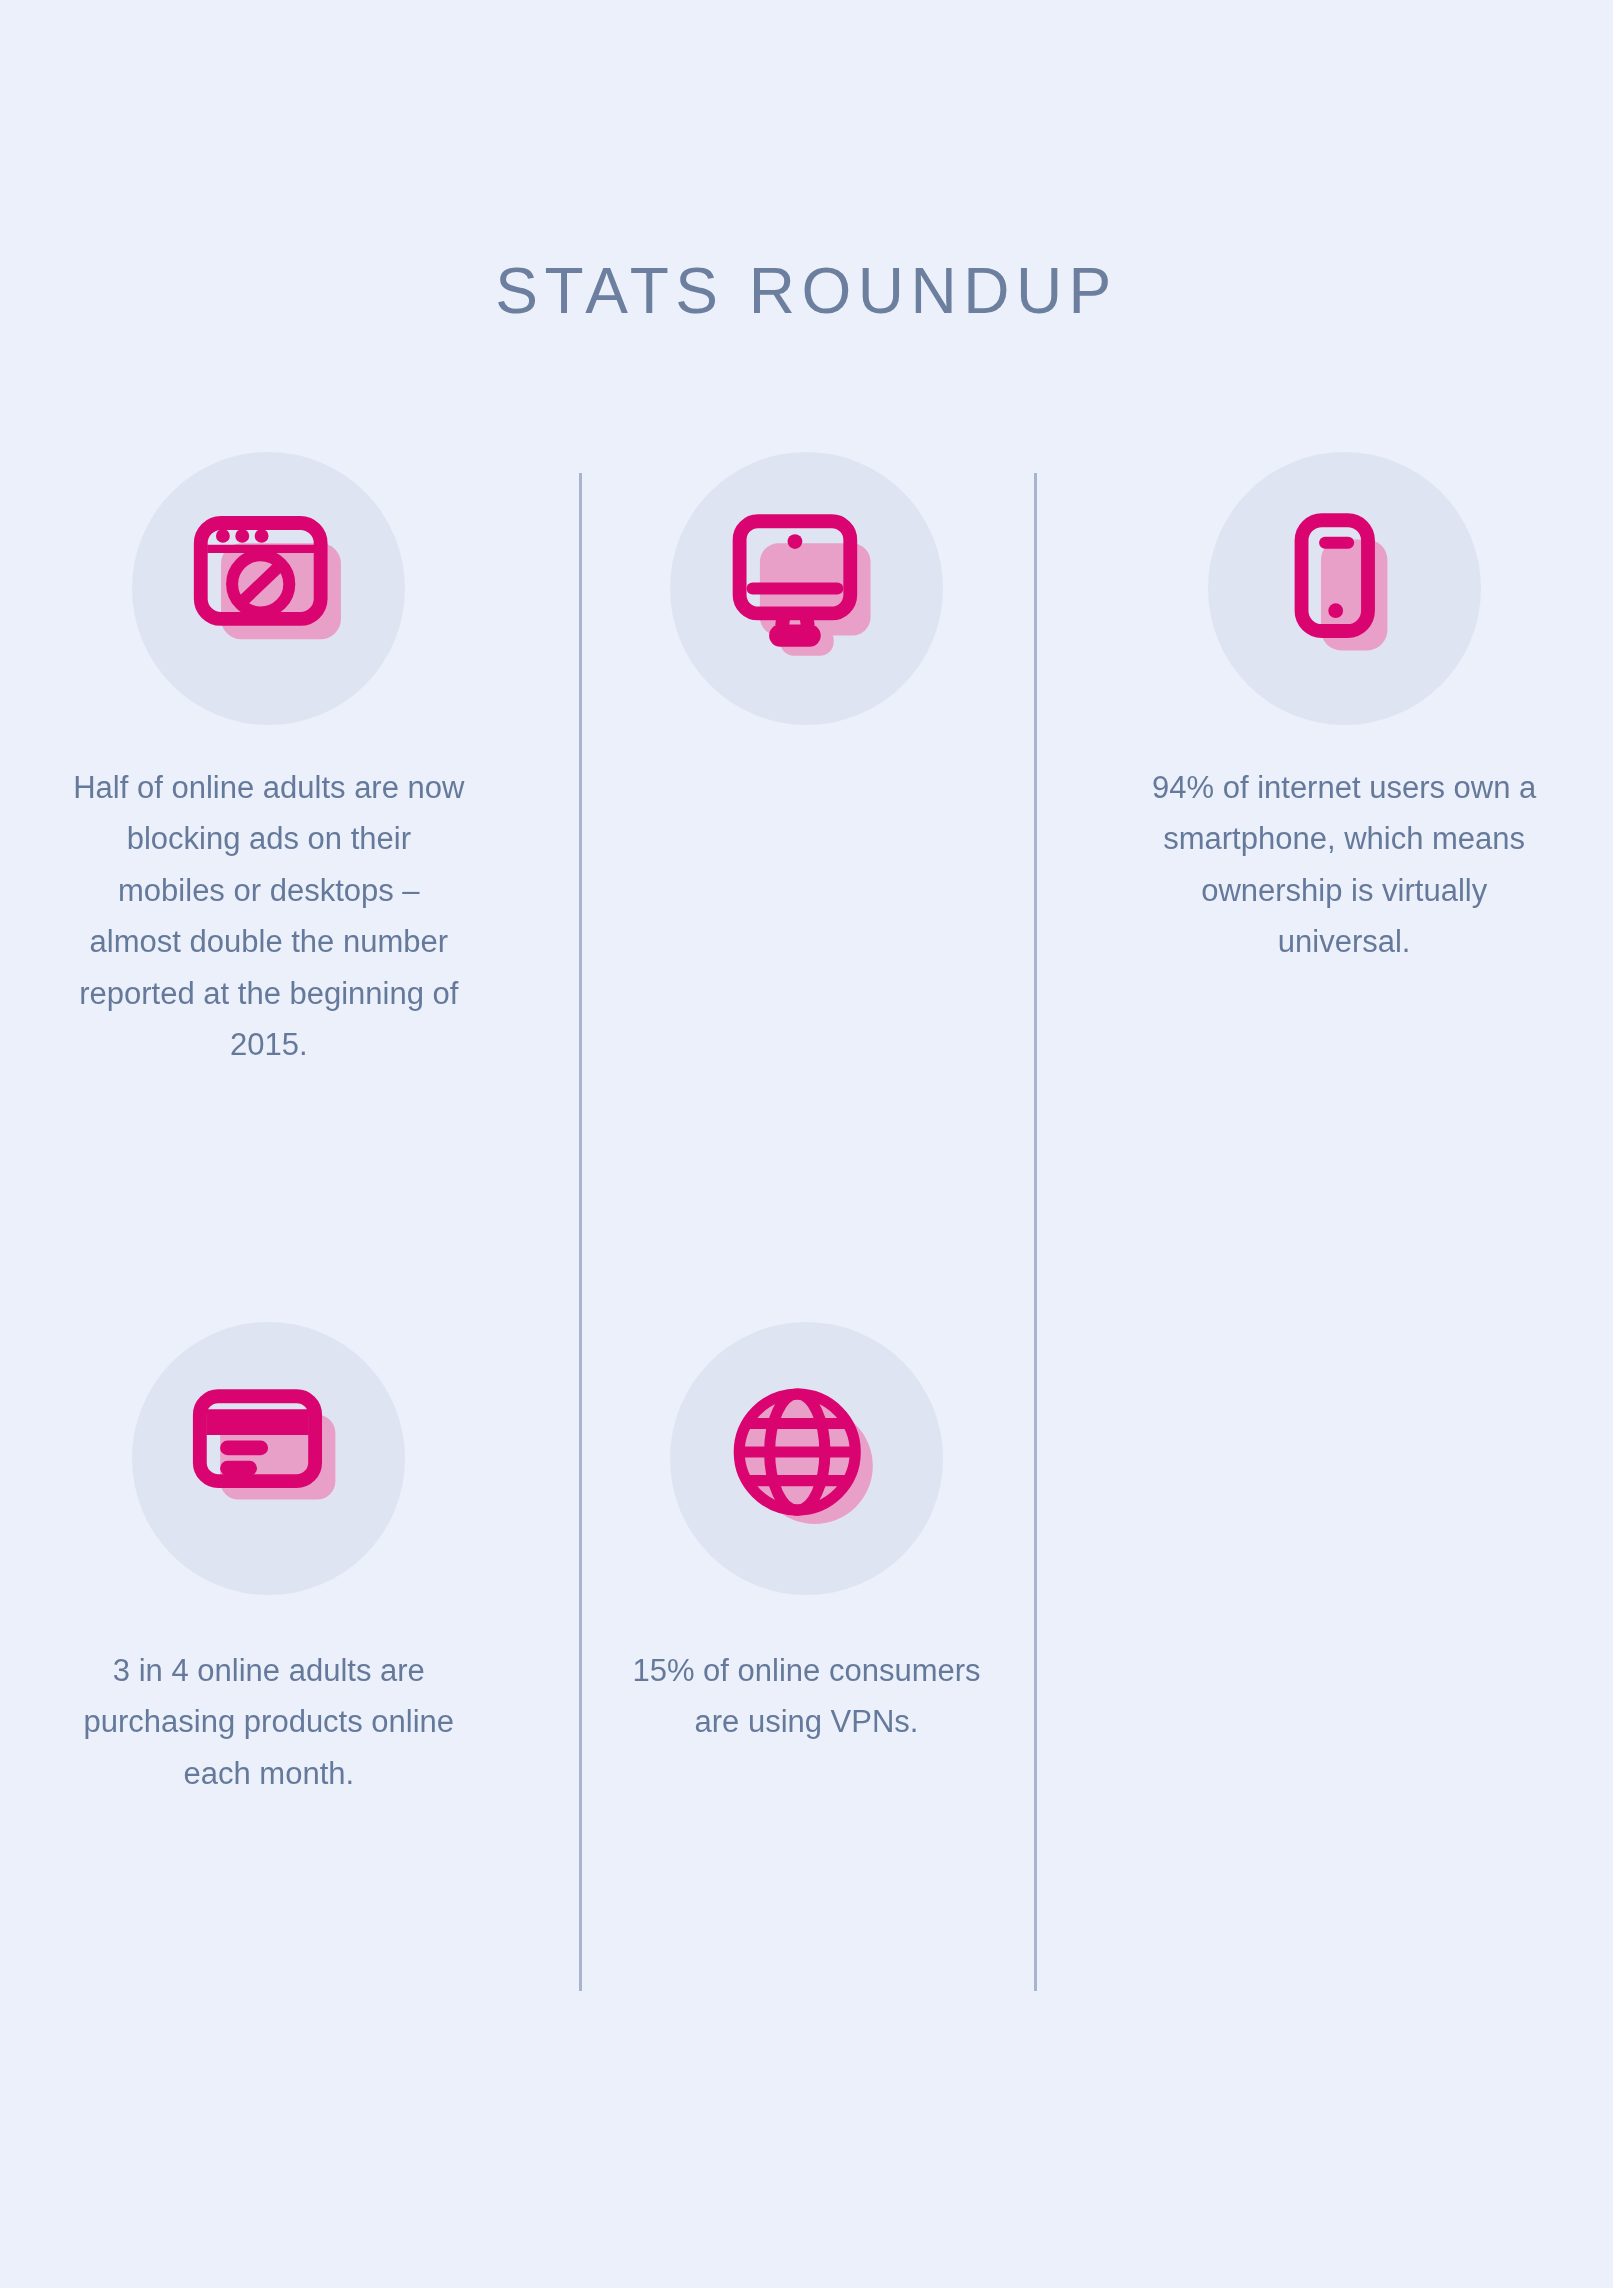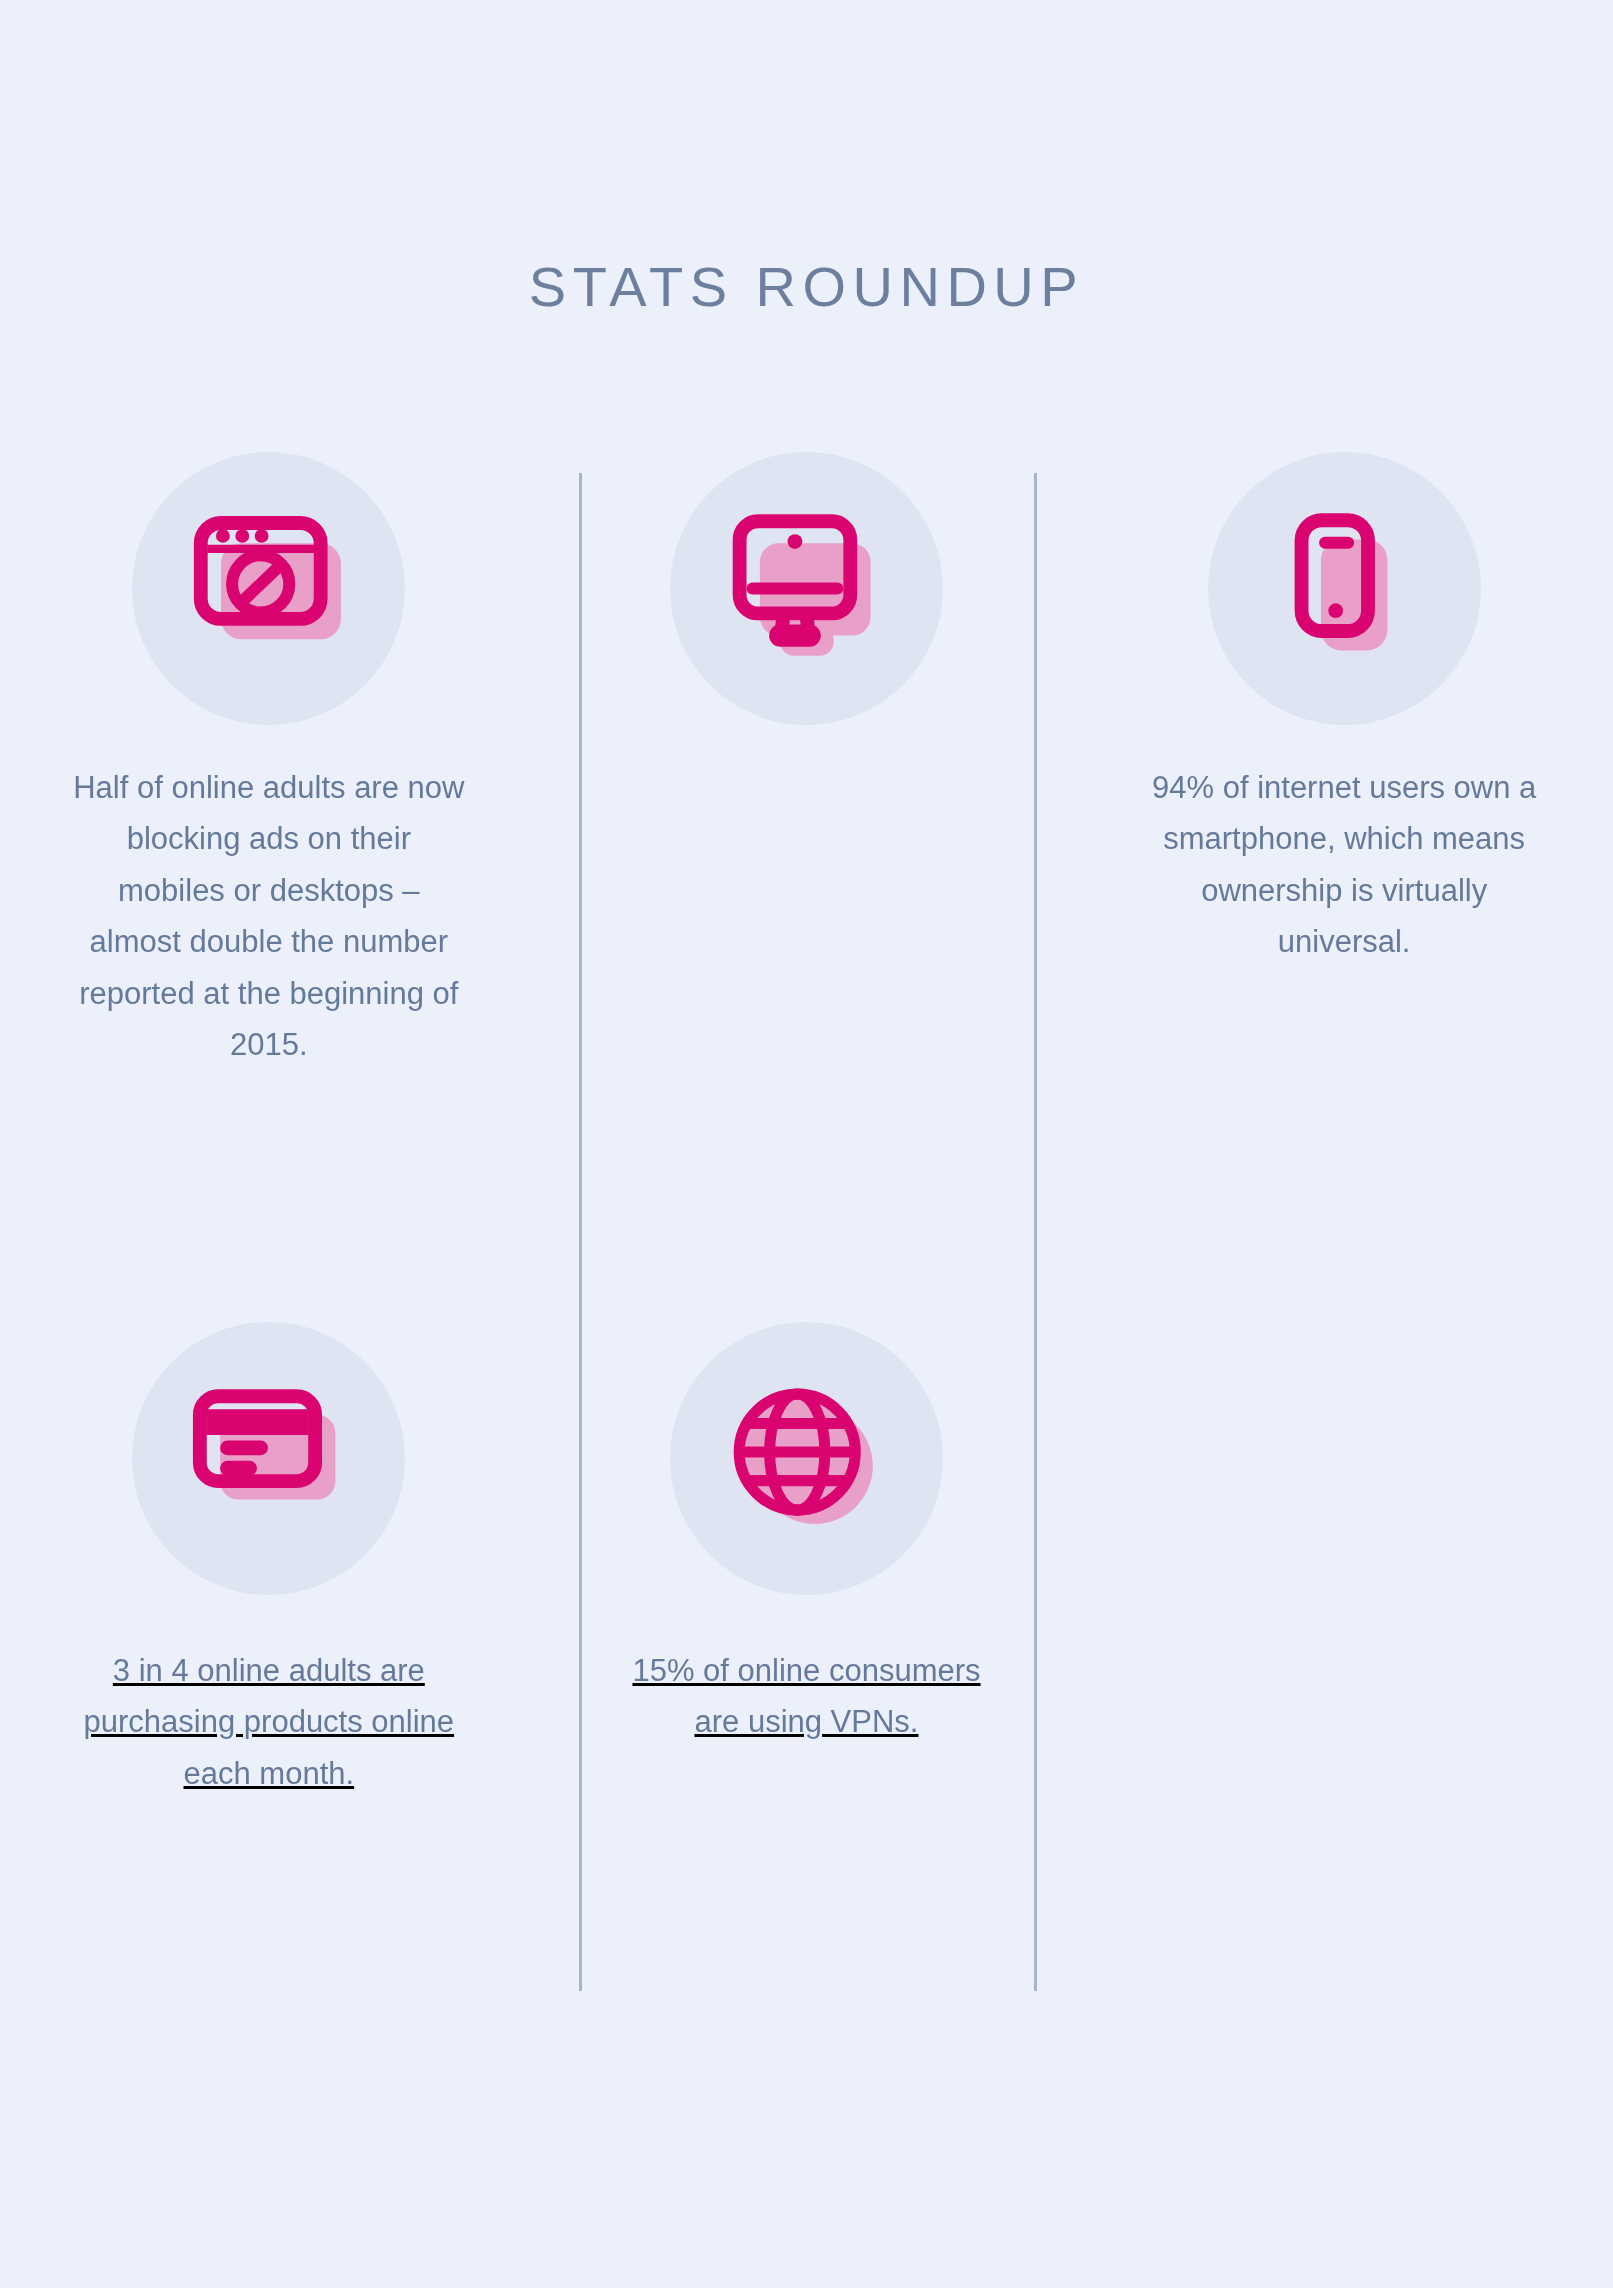--- a/index.html
+++ b/index.html
@@ -21,21 +21,21 @@
     background: #ebf0fa;
   }
 
   
   .page-title {
     position: absolute;
     top: 254px;
     left: 0;
     width: 1613px;
     text-align: center;
-    font-size: 56px;
+    font-size: 64px;
     font-weight: 300;
     letter-spacing: 6.5px;
     color: #6d7f9e;
     font-family: "Liberation Sans", sans-serif;
   }
 
   
   .divider {
     position: absolute;
     top: 473px;
@@ -88,21 +88,20 @@
   }
 
   
   .grid-row-2 {
     position: absolute;
     top: 1322px;
     left: 0;
     width: 1613px;
     display: grid;
     grid-template-columns: 1fr 1fr 1fr;
-    text-decoration: underline;
   }
   .grid-row-2 .stat-text { margin-top: 50px; }
 </style>
 </head>
 <body>
 
 <div class="page">
 
   <div class="page-title">STATS ROUNDUP</div>
 

